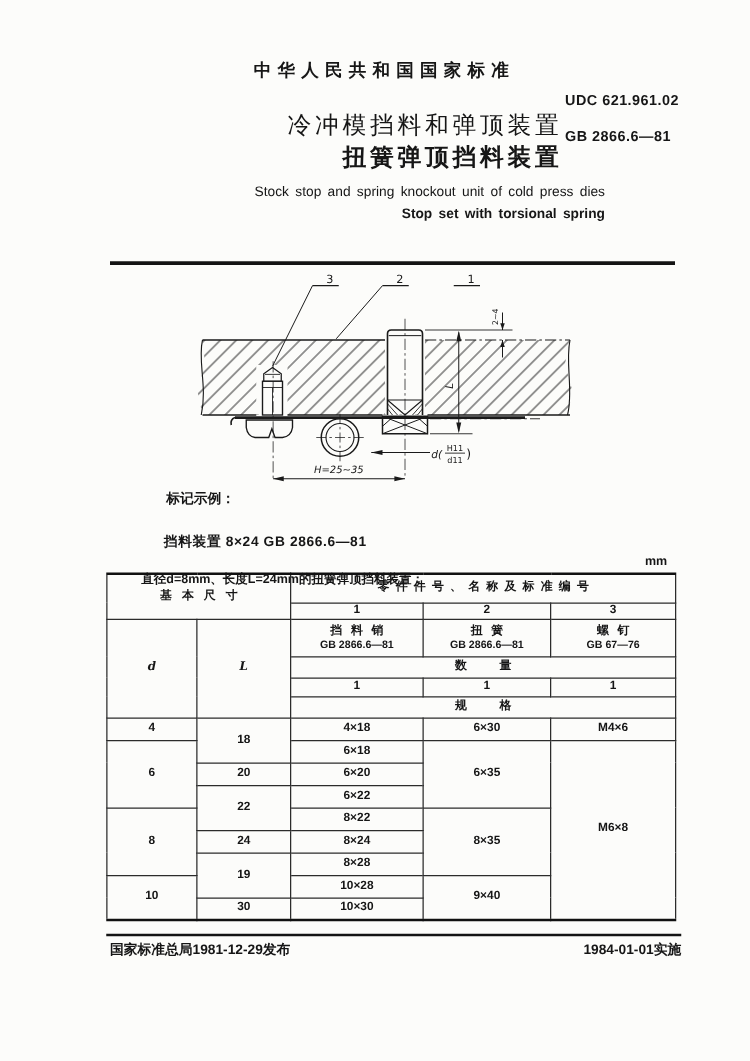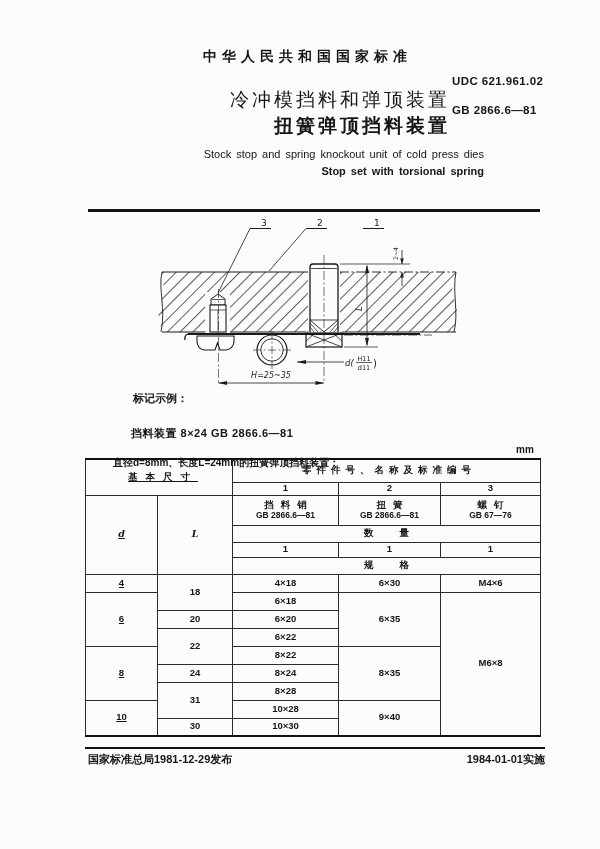--- a/index.html
+++ b/index.html
@@ -20,21 +20,21 @@
   .mark2{top:426px;left:131px;font-size:11px;font-weight:600;letter-spacing:.5px;}
   .mm{top:444px;left:516px;font-size:10px;font-weight:bold;}
   .ftline{top:747px;left:85px;width:460px;height:1.7px;background:#141414;}
   .ftl{top:752px;left:88px;font-size:11px;font-weight:bold;}
   .ftr{top:752px;right:55px;font-size:11px;font-weight:bold;}
 
   table.spec{position:absolute;left:85px;top:458px;width:455px;border-collapse:collapse;
     table-layout:fixed;border-top:2.3px solid #111;border-bottom:2.3px solid #111;}
   table.spec td{border:1px solid #2b2b2b;text-align:center;vertical-align:middle;
     padding:0;font-size:9.5px;font-weight:bold;color:#151515;line-height:1.15;}
-  td.first{border-left:none;text-decoration:underline;}
+  td.first{border-left:none;}
   td.last{border-right:none;}
   .ls8{letter-spacing:8px;text-indent:8px;}
   .ls4{letter-spacing:5px;text-indent:5px;}
   .ls24{letter-spacing:26px;text-indent:26px;}
   .pname{letter-spacing:7px;text-indent:7px;font-size:9.5px;}
   .pstd{font-size:8.5px;letter-spacing:0;font-weight:bold;}
   .dl{font-family:"DejaVu Serif",serif;font-style:italic;font-size:11px;}
   tr.h1{height:23px;}tr.h2{height:13px;}tr.h3{height:30px;}tr.h4{height:17px;}
   tr.h5{height:15px;}tr.h6{height:17px;font-family:Liberation Serif, serif;}tr.dr{height:18px;}
 
@@ -224,21 +224,21 @@
   <tr class="dr">
     <td class="first" rowspan="3">8</td>
     <td>8×22</td>
     <td rowspan="3">8×35</td>
   </tr>
   <tr class="dr">
     <td>24</td>
     <td>8×24</td>
   </tr>
   <tr class="dr">
-    <td rowspan="2">31</td>
+    <td rowspan="2">19</td>
     <td>8×28</td>
   </tr>
   <tr class="dr">
     <td class="first" rowspan="2">10</td>
     <td>10×28</td>
     <td rowspan="2">9×40</td>
   </tr>
   <tr class="dr">
     <td>30</td>
     <td>10×30</td>

